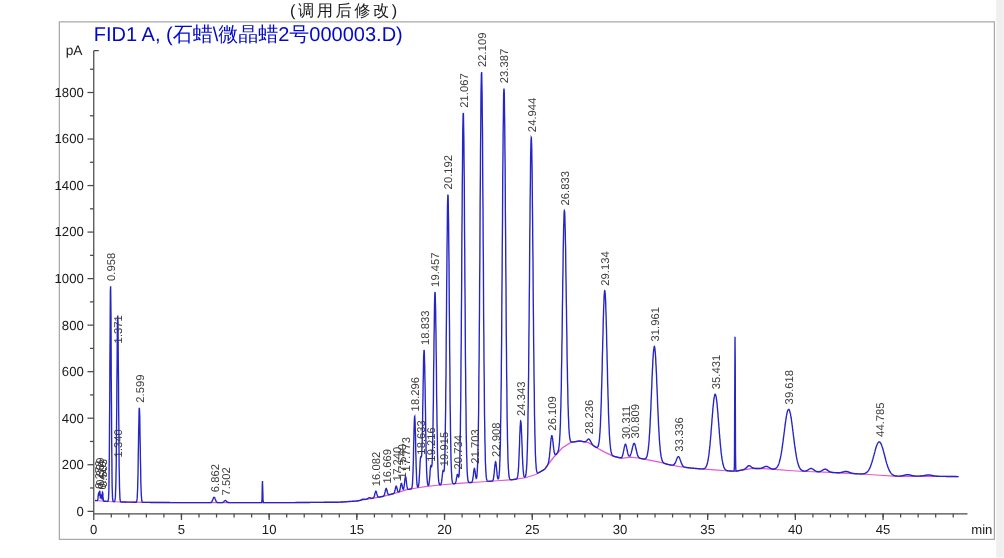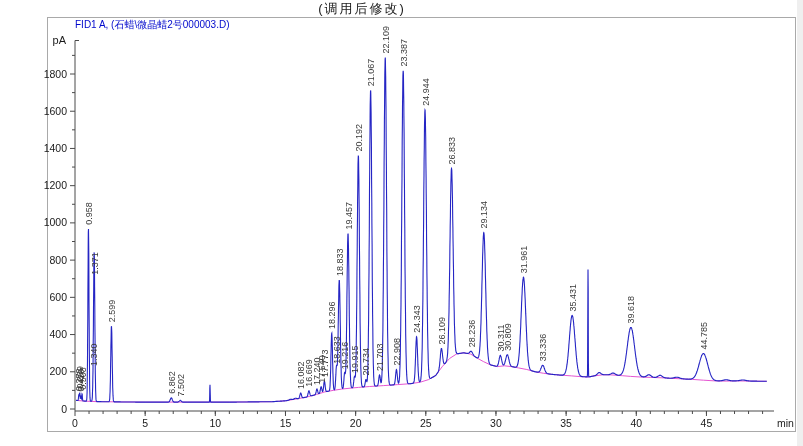--- a/index.html
+++ b/index.html
@@ -1,22 +1,22 @@
 <!DOCTYPE html>
 <html><head>
 <meta charset="utf-8">
 <style>
   html,body{margin:0;padding:0;background:#ffffff;}
   body{width:803px;height:446px;overflow:hidden;font-family:"Liberation Sans",sans-serif;}
   .stage{position:relative;width:803px;height:446px;background:#ffffff;}
-  .chart-title{position:absolute;left:232px;top:0px;width:260px;text-align:center;
+  .chart-title{position:absolute;left:232px;top:0px;width:260px;text-align:left;
     font-size:13px;color:#1a1a1a;letter-spacing:2px;white-space:nowrap;}
   .chart-frame{position:absolute;left:47px;top:17px;width:749px;height:415px;
     border:1px solid #a9a9a9;box-sizing:border-box;background:#ffffff;}
-  .legend{position:absolute;left:75px;top:18px;font-size:10px;color:#0008cc;white-space:nowrap;}
+  .legend{position:absolute;left:75px;top:18px;font-size:16px;color:#0008cc;white-space:nowrap;}
   .edge-strip{position:absolute;right:0;top:0;width:6px;height:446px;background:#efefef;}
   svg.plot{position:absolute;left:0;top:0;}
 </style>
 </head>
 <body>
 
 <div class="stage">
   <div class="chart-title">(调用后修改)</div>
   <div class="chart-frame"></div>
   <svg class="plot" id="plot" width="803" height="446" viewBox="0 0 803 446">

